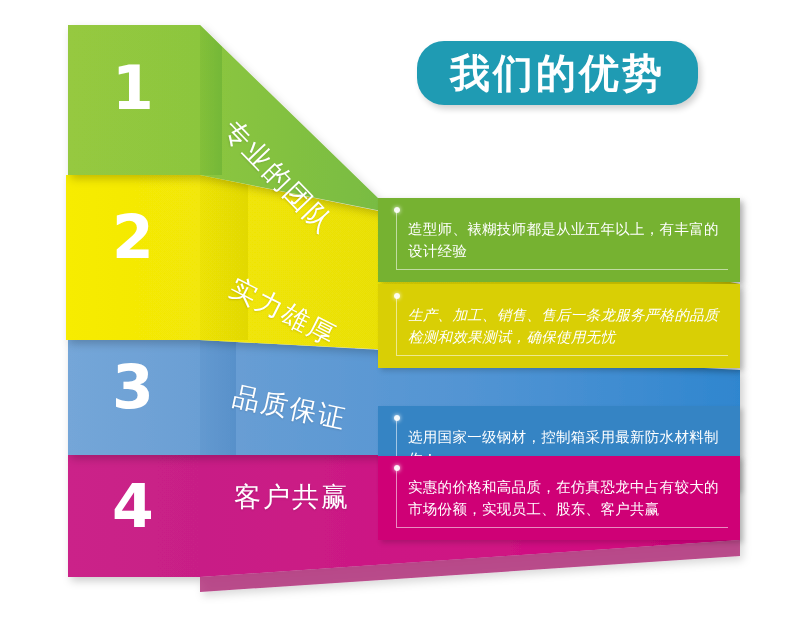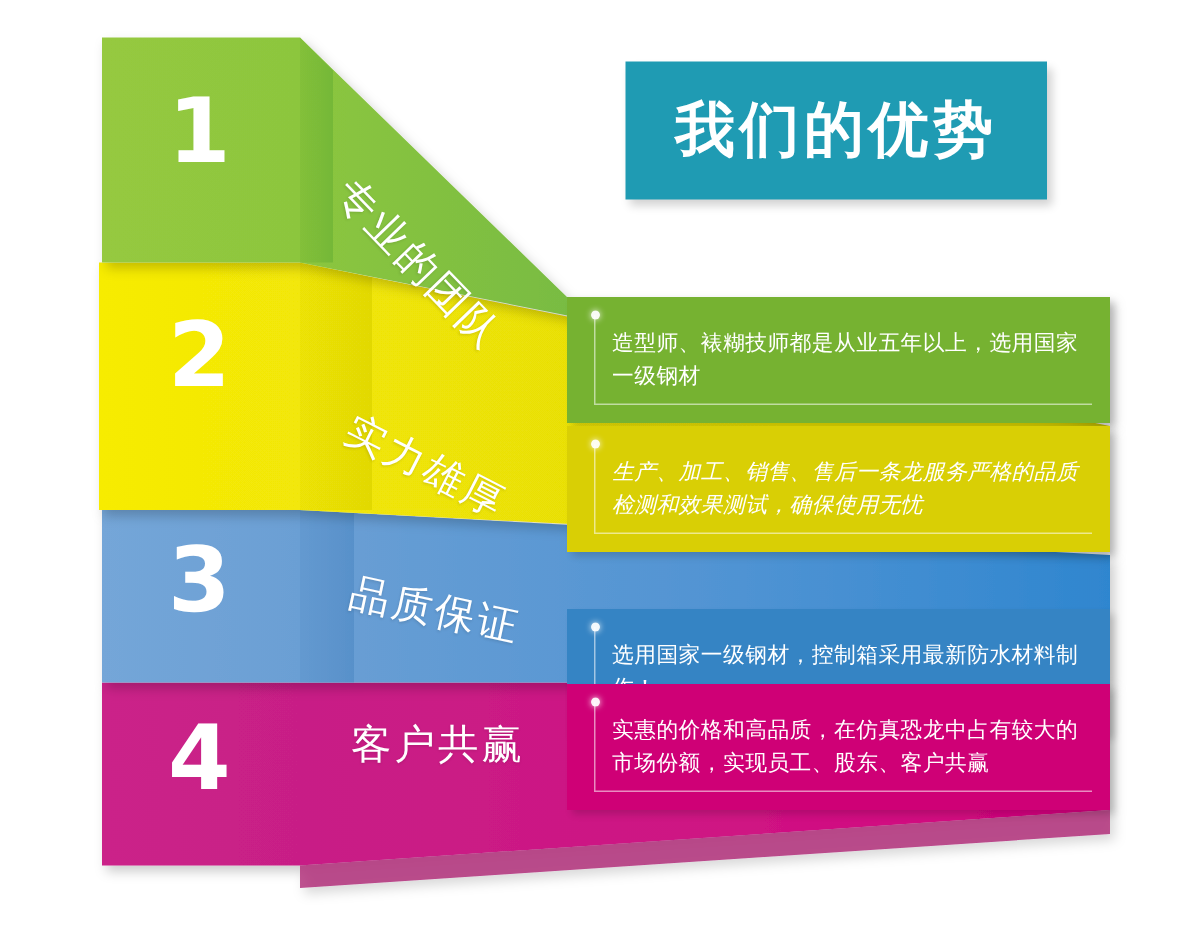--- a/index.html
+++ b/index.html
@@ -7,24 +7,24 @@
     width:800px;height:622px;
     background:#ffffff;
     font-family:"DejaVu Sans","Liberation Sans",sans-serif;
     overflow:hidden;
   }
   #stage{position:relative;width:800px;height:622px;overflow:hidden;background:#fff;}
 
   
   .title-banner{
     position:absolute;
-    left:417px;top:41px;width:281px;height:92px;
+    left:417px;top:41px;width:281px;height:64px;
     background:#1f9bb3;
     box-shadow:3px 4px 6px rgba(0,0,0,.18);
-    display:flex;align-items:center;justify-content:center;
+    display:flex;align-items:center;justify-content:center;border-radius:27px;
   }
   .title-banner .txt{
     color:#ffffff;
     font-size:40px;
     letter-spacing:3px;
     font-weight:600;
     line-height:1;
     white-space:nowrap;
   }
 
@@ -198,21 +198,21 @@
   <div class="ribcap ribcap-4">客户共赢</div>
 
   <div class="title-banner">
     <span class="txt">我们的优势</span>
   </div>
 
   <div class="panel panel-1">
     <div class="inner">
       <span class="dot"></span>
     </div>
-    <div class="ptxt">造型师、裱糊技师都是从业五年以上，选用国家一级钢材</div>
+    <div class="ptxt">造型师、裱糊技师都是从业五年以上，有丰富的设计经验</div>
   </div>
 
   <div class="panel panel-2">
     <div class="inner">
       <span class="dot"></span>
     </div>
     <div class="ptxt">生产、加工、销售、售后一条龙服务严格的品质检测和效果测试，确保使用无忧</div>
   </div>
 
   <div class="panel panel-3">

